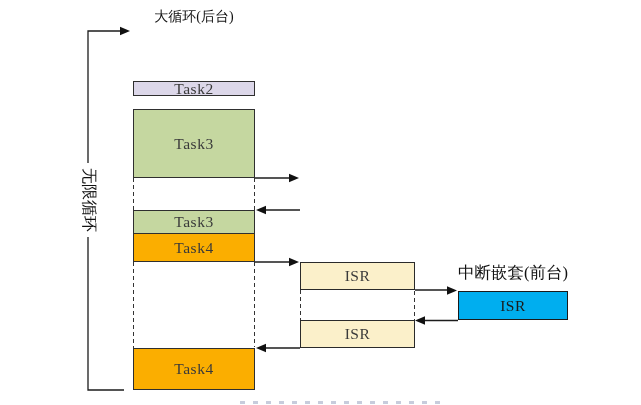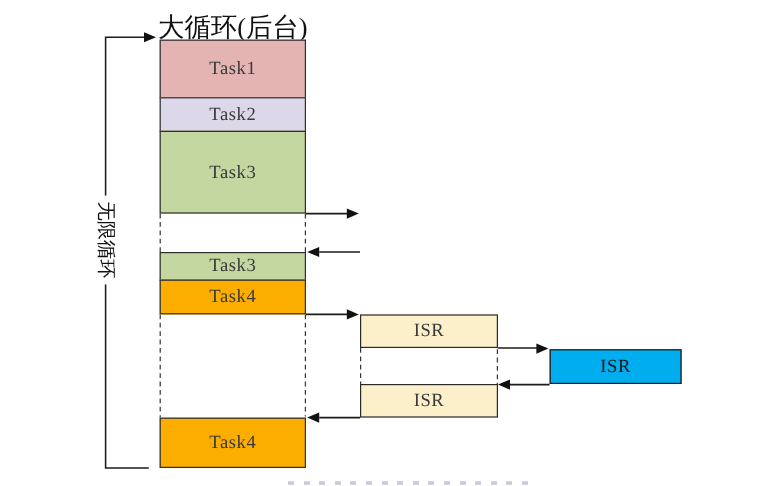--- a/index.html
+++ b/index.html
@@ -15,32 +15,32 @@
   .box{
     position:absolute;
     box-sizing:border-box;
     display:flex;align-items:center;justify-content:center;
     z-index:2;
     font-size:15.5px;color:#3a3a3a;
     letter-spacing:0.5px;
   }
   .col-box{left:133px;width:122px;border:1px solid #2f2f2f;}
   .task1{top:33px;height:49px;background:#E3B4B2;}
-  .task2{top:81px;height:29px;background:#DCD7E9;}
+  .task2{top:81px;height:15px;background:#DCD7E9;}
   .task3a{top:109px;height:69px;background:#C5D7A0;}
   .task3b{top:210px;height:24px;background:#C5D7A0;}
   .task4a{top:233px;height:29px;background:#FBAE00;}
   .task4b{top:348px;height:42px;background:#FBAE00;}
   .interrupt{left:300px;top:179px;width:113px;height:30px;background:#A59BCA;border:1.6px solid #222;font-size:16px;color:#111;}
   .isr1{left:300px;top:262px;width:115px;height:28px;background:#FBF0CA;border:1.4px solid #2a2a2a;}
   .isr2{left:300px;top:320px;width:115px;height:28px;background:#FBF0CA;border:1.4px solid #2a2a2a;}
   .isr-nested{left:458px;top:291px;width:110px;height:29px;background:#00AEEF;border:1.6px solid #1a1a1a;color:#1a1a1a;}
   .title{
     left:108px;top:8px;width:172px;height:22px;
-    text-align:center;font-size:22px;color:#111;z-index:2;
+    text-align:center;font-size:14px;color:#111;z-index:2;
   }
   .nested-label{
     left:438px;top:262px;width:150px;height:20px;
     text-align:center;font-size:16.5px;color:#111;z-index:2;
   }
   .loop-label{
     left:88px;top:200px;
     transform:translate(-50%,-50%) rotate(90deg);
     background:#ffffff;
     padding:0 5px;
@@ -92,42 +92,40 @@
       <path d="M254.5,262 V347"></path>
       <path d="M300.5,290 V320"></path>
       <path d="M414.5,291 V320"></path>
     </g>
   </svg>
 
   <div class="abs title">大循环(后台)</div>
 
   <div class="abs loop-label">无限循环</div>
 
-  <div class="box col-box task1">
-    <span>Task1</span>
-  </div>
   <div class="box col-box task2">
     <span>Task2</span>
   </div>
   <div class="box col-box task3a">
     <span>Task3</span>
   </div>
   <div class="box col-box task3b">
     <span>Task3</span>
   </div>
   <div class="box col-box task4a">
     <span>Task4</span>
   </div>
   <div class="box col-box task4b">
     <span>Task4</span>
   </div>
 
   <div class="box isr1">
     <span>ISR</span>
   </div>
+  <div class="abs nested-label">中断嵌套(前台)</div>
   <div class="box isr-nested">
     <span>ISR</span>
   </div>
   <div class="box isr2">
     <span>ISR</span>
   </div>
 
   <div class="abs caption-remnant"></div>
 
 </div>

